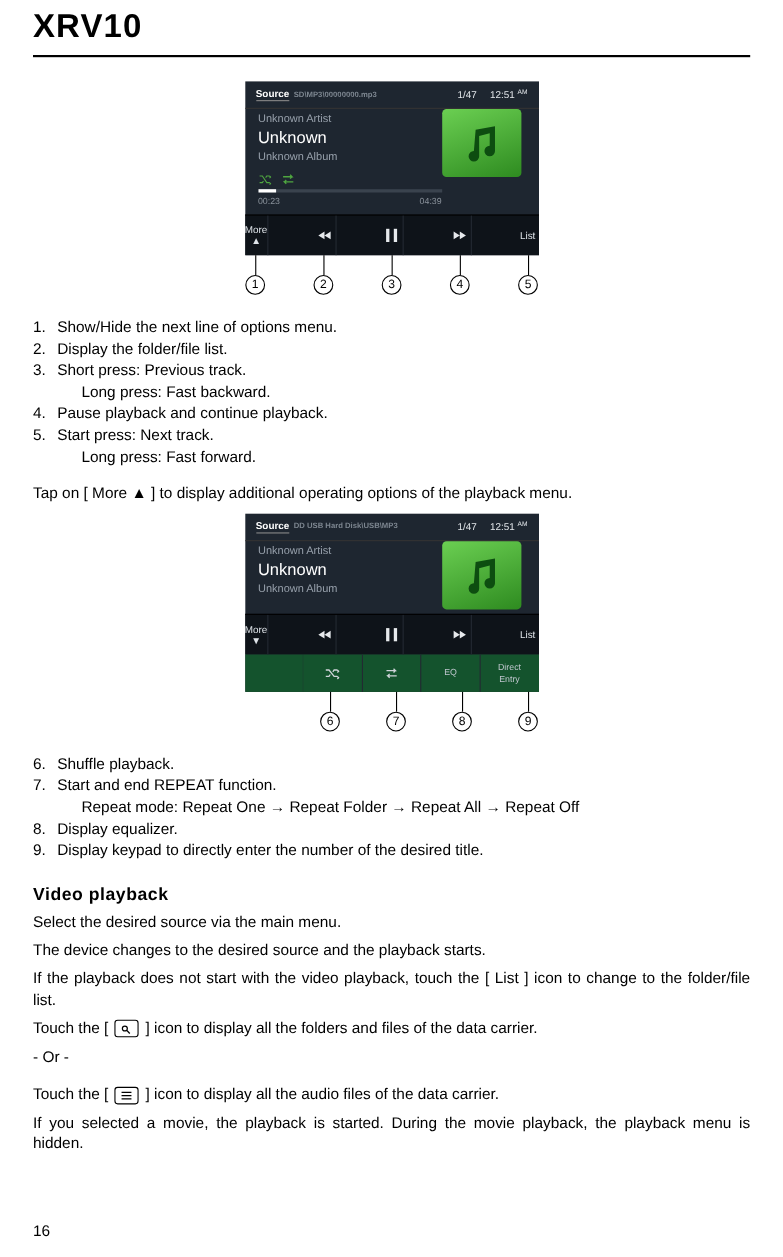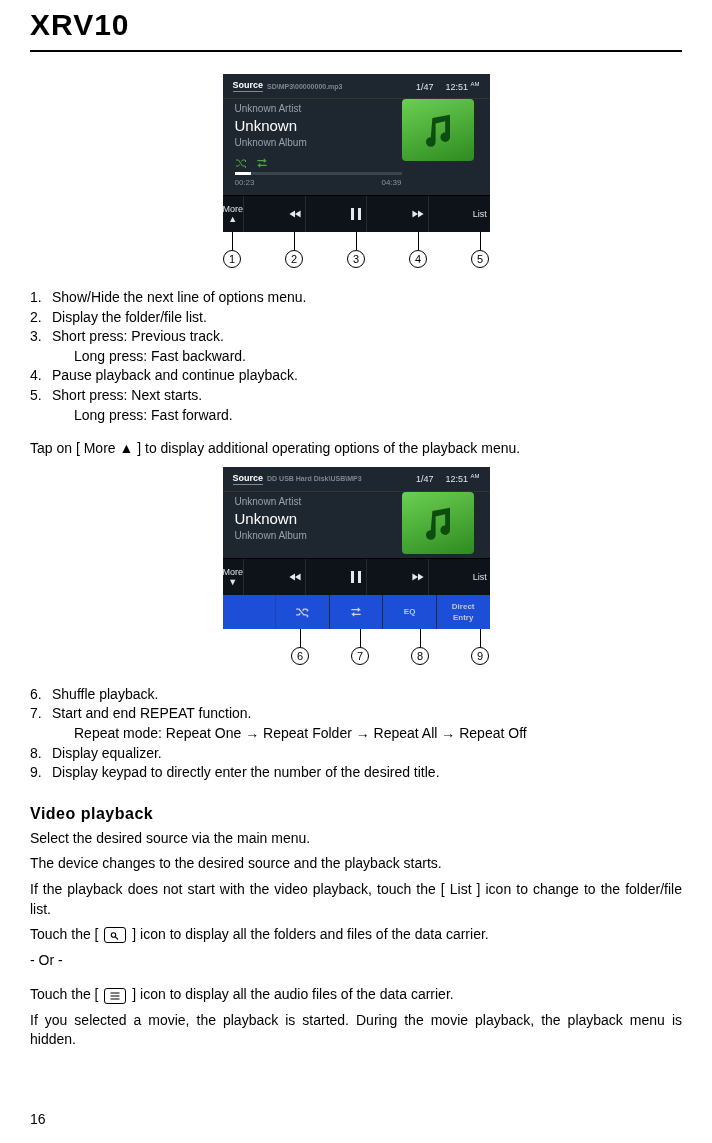--- a/index.html
+++ b/index.html
@@ -72,21 +72,21 @@
     display:flex; background:#0e1319; border-top:1px solid #000;gap:41px;
   }
   .player .controls .btn {
     flex:1; text-align:center; padding:8px 0; font-size:9px; color:#dfe4e9;
     border-right:1px solid #232a32;
     display:flex; flex-direction:column; align-items:center; justify-content:center; gap:2px;
   }
   .player .controls .btn:last-child{border-right:none;}
   .player .controls .btn svg{ fill:#e6e9ec; width:14px;height:14px;}
   .player .controls2 {
-    display:flex; background:#1d4ed8;font-weight:bold;
+    display:flex; background:#14532d;
   }
   .player .controls2 .btn2 {
     flex:1; text-align:center; padding:7px 0; font-size:8px; color:#bfc6cd;
     border-right:1px solid #232a32; display:flex;flex-direction:column;align-items:center;justify-content:center;gap:2px;
   }
   .player .controls2 .btn2:last-child{border-right:none;}
   .player .controls2 .btn2 svg{fill:#cfd4d9;width:14px;height:12px;}
   .callouts {
     display:flex;
     justify-content:center;
@@ -220,21 +220,21 @@
         <div class="circle-num">5</div>
       </div>
   </div>
 </div>
 
 <ol class="numlist">
   <li><span class="num">1.</span><span>Show/Hide the next line of options menu.</span></li>
   <li><span class="num">2.</span><span>Display the folder/file list.</span></li>
   <li><span class="num">3.</span><span>Short press: Previous track.</span><span class="sub">Long press: Fast backward.</span></li>
   <li><span class="num">4.</span><span>Pause playback and continue playback.</span></li>
-  <li><span class="num">5.</span><span>Short press: Next starts.</span><span class="sub">Long press: Fast forward.</span></li>
+  <li><span class="num">5.</span><span>Start press: Next track.</span><span class="sub">Long press: Fast forward.</span></li>
 </ol>
 
 <p class="para">Tap on [ More ▲ ] to display additional operating options of the playback menu.</p>
 
 <div class="screenshot-wrap">
   <div class="player">
     <div class="topbar">
       <div class="src">
         <span class="lbl">Source</span>
         <span style="color:#7d8690;font-size:7px;">DD USB Hard Disk\USB\MP3</span>

